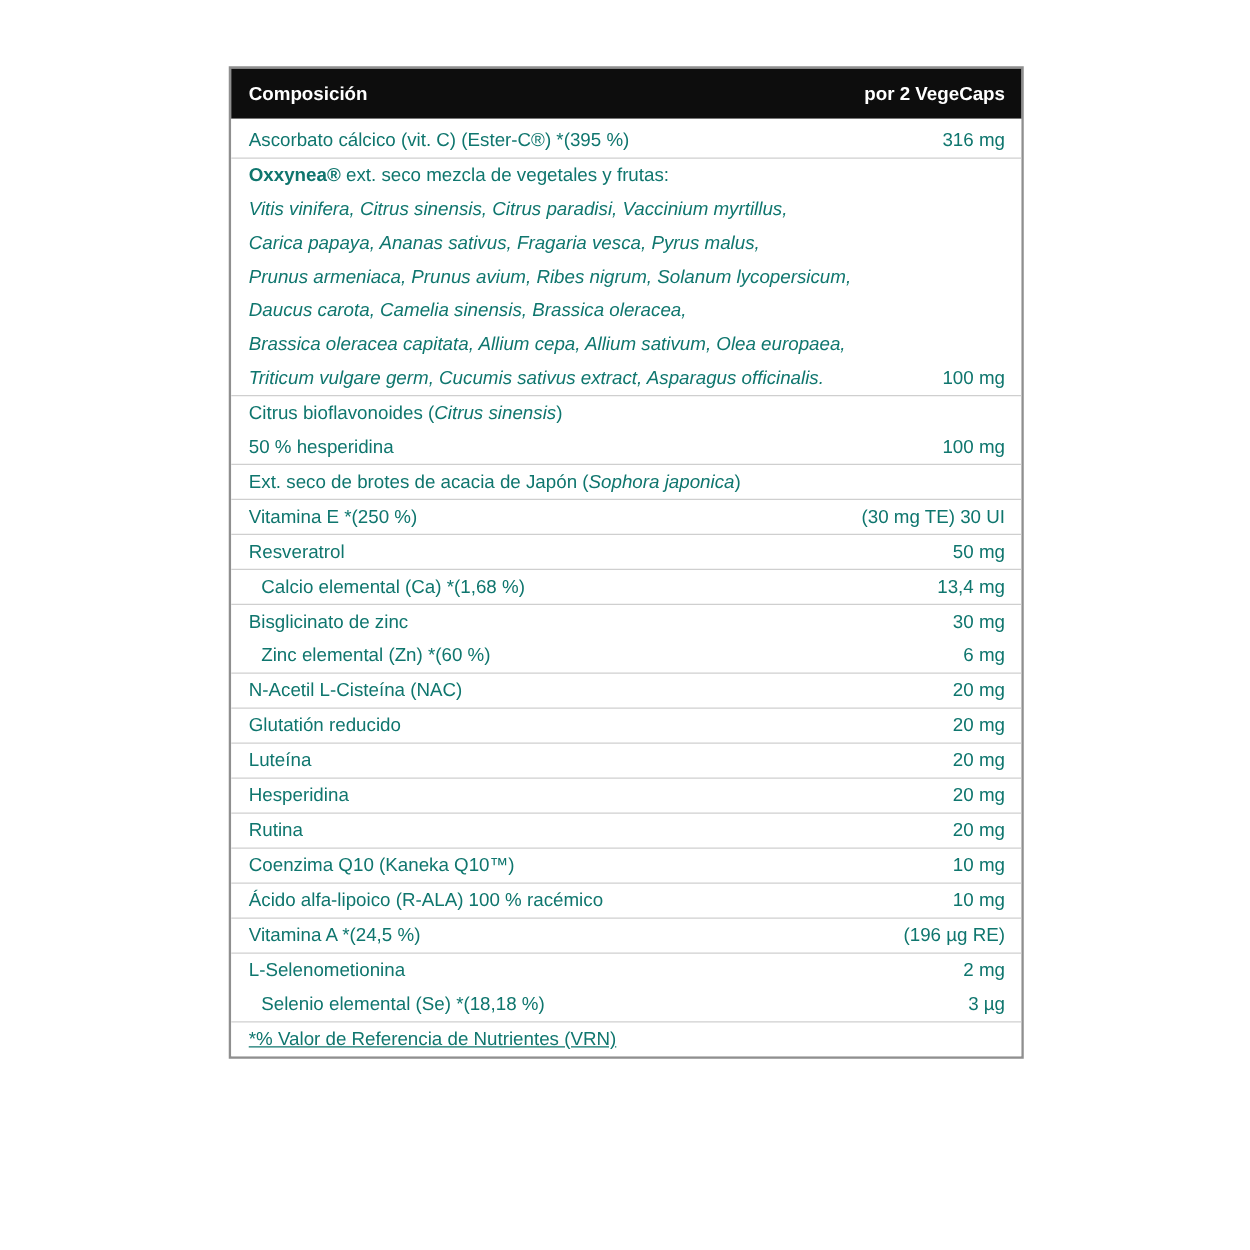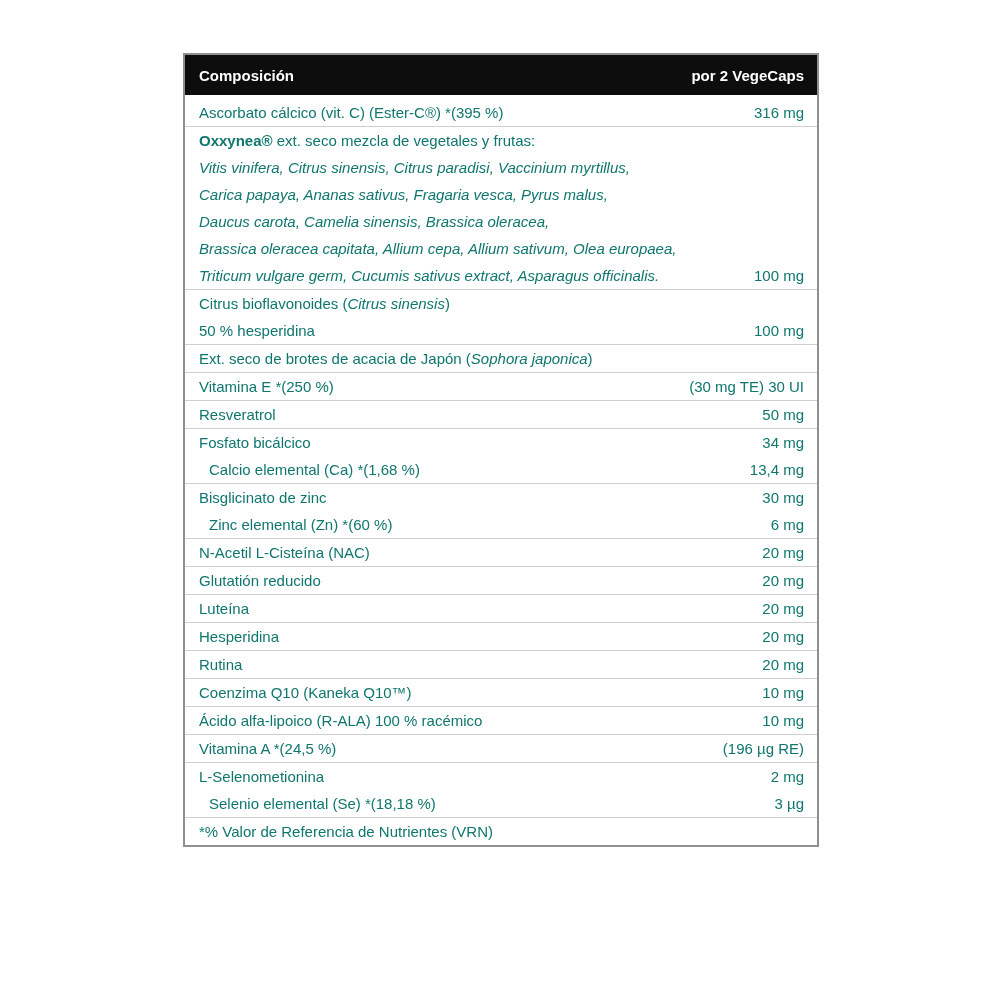--- a/index.html
+++ b/index.html
@@ -31,21 +31,21 @@
     font-size: 15px;
     height: 40px;
     padding: 0 13px 0 14px;
   }
   .table-body {
     background: #ffffff;
     color: #0f766e;
     font-size: 15px;
   }
   .group { border-bottom: 1px solid #cfcfcf; }
-  .group:last-child { border-bottom: none; }
+  .group:last-child { border-bottom: none; text-decoration: underline; }
   .group.first { padding-top: 4px; }
   .line {
     display: flex;
     justify-content: space-between;
     align-items: baseline;
     line-height: 27px;
     padding: 0 13px 0 14px;
   }
   .line.indent .lab { padding-left: 10px; }
   .lab { text-align: left; }
@@ -76,20 +76,24 @@
           </div>
           <div class="line">
             <span class="lab"><span class="it">Vitis vinifera, Citrus sinensis, Citrus paradisi, Vaccinium myrtillus,</span></span>
             <span class="val"></span>
           </div>
           <div class="line">
             <span class="lab"><span class="it">Carica papaya, Ananas sativus, Fragaria vesca, Pyrus malus,</span></span>
             <span class="val"></span>
           </div>
           <div class="line">
+            <span class="lab"><span class="it">Prunus armeniaca, Prunus avium, Ribes nigrum, Solanum lycopersicum,</span></span>
+            <span class="val"></span>
+          </div>
+          <div class="line">
             <span class="lab"><span class="it">Daucus carota, Camelia sinensis, Brassica oleracea,</span></span>
             <span class="val"></span>
           </div>
           <div class="line">
             <span class="lab"><span class="it">Brassica oleracea capitata, Allium cepa, Allium sativum, Olea europaea,</span></span>
             <span class="val"></span>
           </div>
           <div class="line">
             <span class="lab"><span class="it">Triticum vulgare germ, Cucumis sativus extract, Asparagus officinalis.</span></span>
             <span class="val">100 mg</span>
@@ -117,24 +121,20 @@
             <span class="val">(30 mg TE) 30 UI</span>
           </div>
         </div>
         <div class="group">
           <div class="line">
             <span class="lab"><span>Resveratrol</span></span>
             <span class="val">50 mg</span>
           </div>
         </div>
         <div class="group">
-          <div class="line">
-            <span class="lab"><span>Fosfato bicálcico</span></span>
-            <span class="val">34 mg</span>
-          </div>
           <div class="line indent">
             <span class="lab"><span>Calcio elemental (Ca) *(1,68 %)</span></span>
             <span class="val">13,4 mg</span>
           </div>
         </div>
         <div class="group">
           <div class="line">
             <span class="lab"><span>Bisglicinato de zinc</span></span>
             <span class="val">30 mg</span>
           </div>

